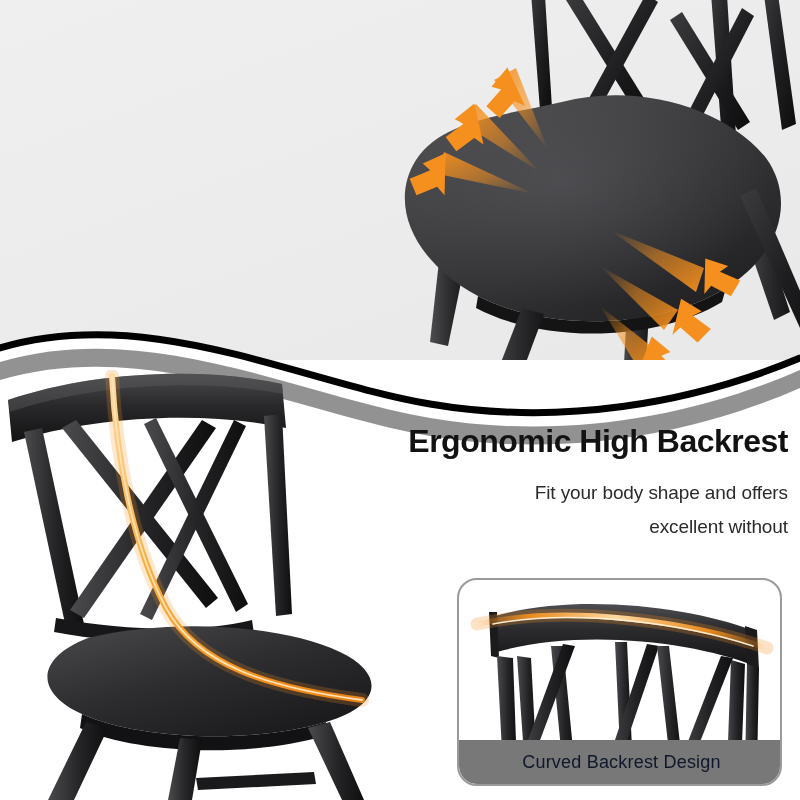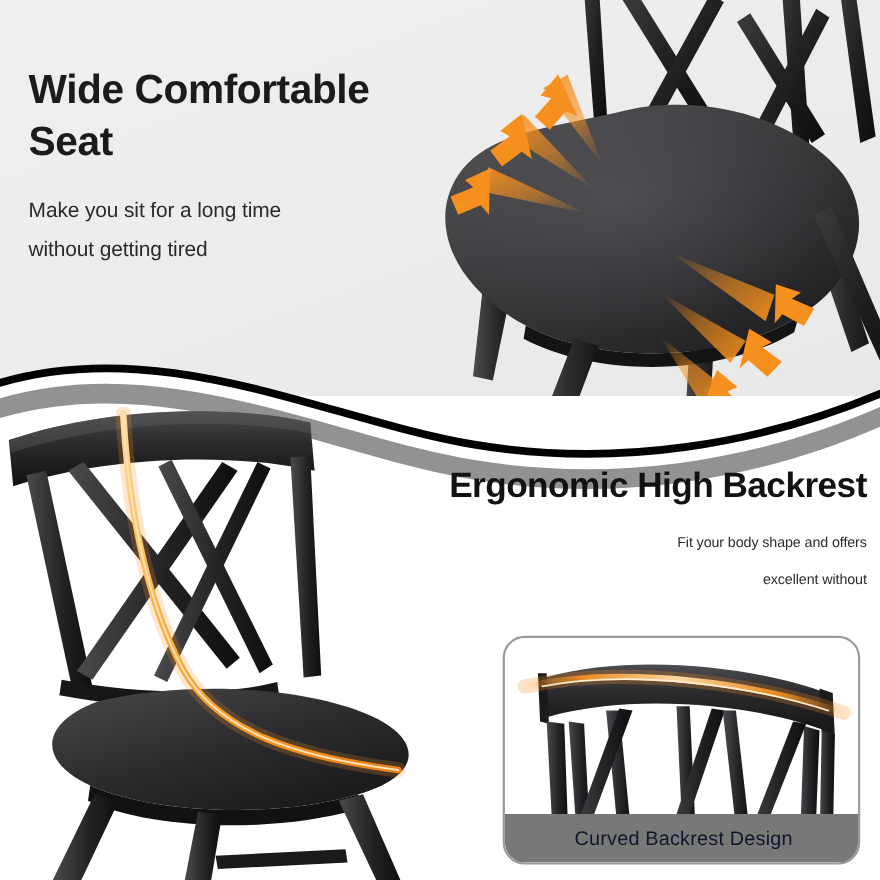--- a/index.html
+++ b/index.html
@@ -46,21 +46,21 @@
 
   .txt-bottom {
     position:absolute; right:12px; top:420px; width:530px; text-align:right;
   }
   .h2 {
     font-size:32px; line-height:42px; font-weight:700;
     color:#121212; letter-spacing:-0.5px;
   }
   .sub-bottom {
     margin-top:14px;
-    font-size:13px; line-height:34px; font-weight:400;
+    font-size:19px; line-height:34px; font-weight:400;
     color:#2b2b2b; letter-spacing:-0.1px;
   }
 
   
   .card {
     position:absolute; left:457px; top:578px; width:325px; height:208px;
     border:2px solid #9a9a9a; border-radius:20px;
     background:#ffffff; overflow:hidden;
   }
   .card-art { position:absolute; left:0; top:0; width:325px; height:208px; }
@@ -192,30 +192,20 @@
         <path d="M72 86 L96 88 L90 96 L112 100 L106 118 L84 112 L80 122 Z" fill="#F5901E" transform="rotate(26 92 102)"></path>
       </g>
 
       <path d="M0 86 L56 130 L38 148 Z" fill="url(#rayB)"></path>
       <g>
         <path d="M40 124 L64 128 L58 136 L80 142 L74 160 L52 152 L46 162 Z" fill="#F5901E" transform="rotate(30 60 142)"></path>
       </g>
     </svg>
   </div>
 
-  <div class="txt-top">
-    <div class="h1">
-      <div>Wide Comfortable</div>
-      <div>Seat</div>
-    </div>
-    <div class="sub-top">
-      <div>Make you sit for a long time</div>
-      <div>without getting tired</div>
-    </div>
-  </div>
 
   <div class="panel-bottom"></div>
 
   <div class="wave">
     <svg width="800" height="130" viewBox="0 0 800 130" preserveAspectRatio="none">
 
       <path d="M0 30 C 150 -14 300 64 430 86 C 560 108 690 86 800 40 L800 130 L0 130 Z" fill="#ffffff"></path>
 
       <path d="M0 44 C 150 0 300 78 430 100 C 560 122 690 100 800 52
                L800 70 C 690 118 560 140 430 118 C 300 96 150 18 0 62 Z" fill="#6e6e6e" opacity="0.75"></path>

